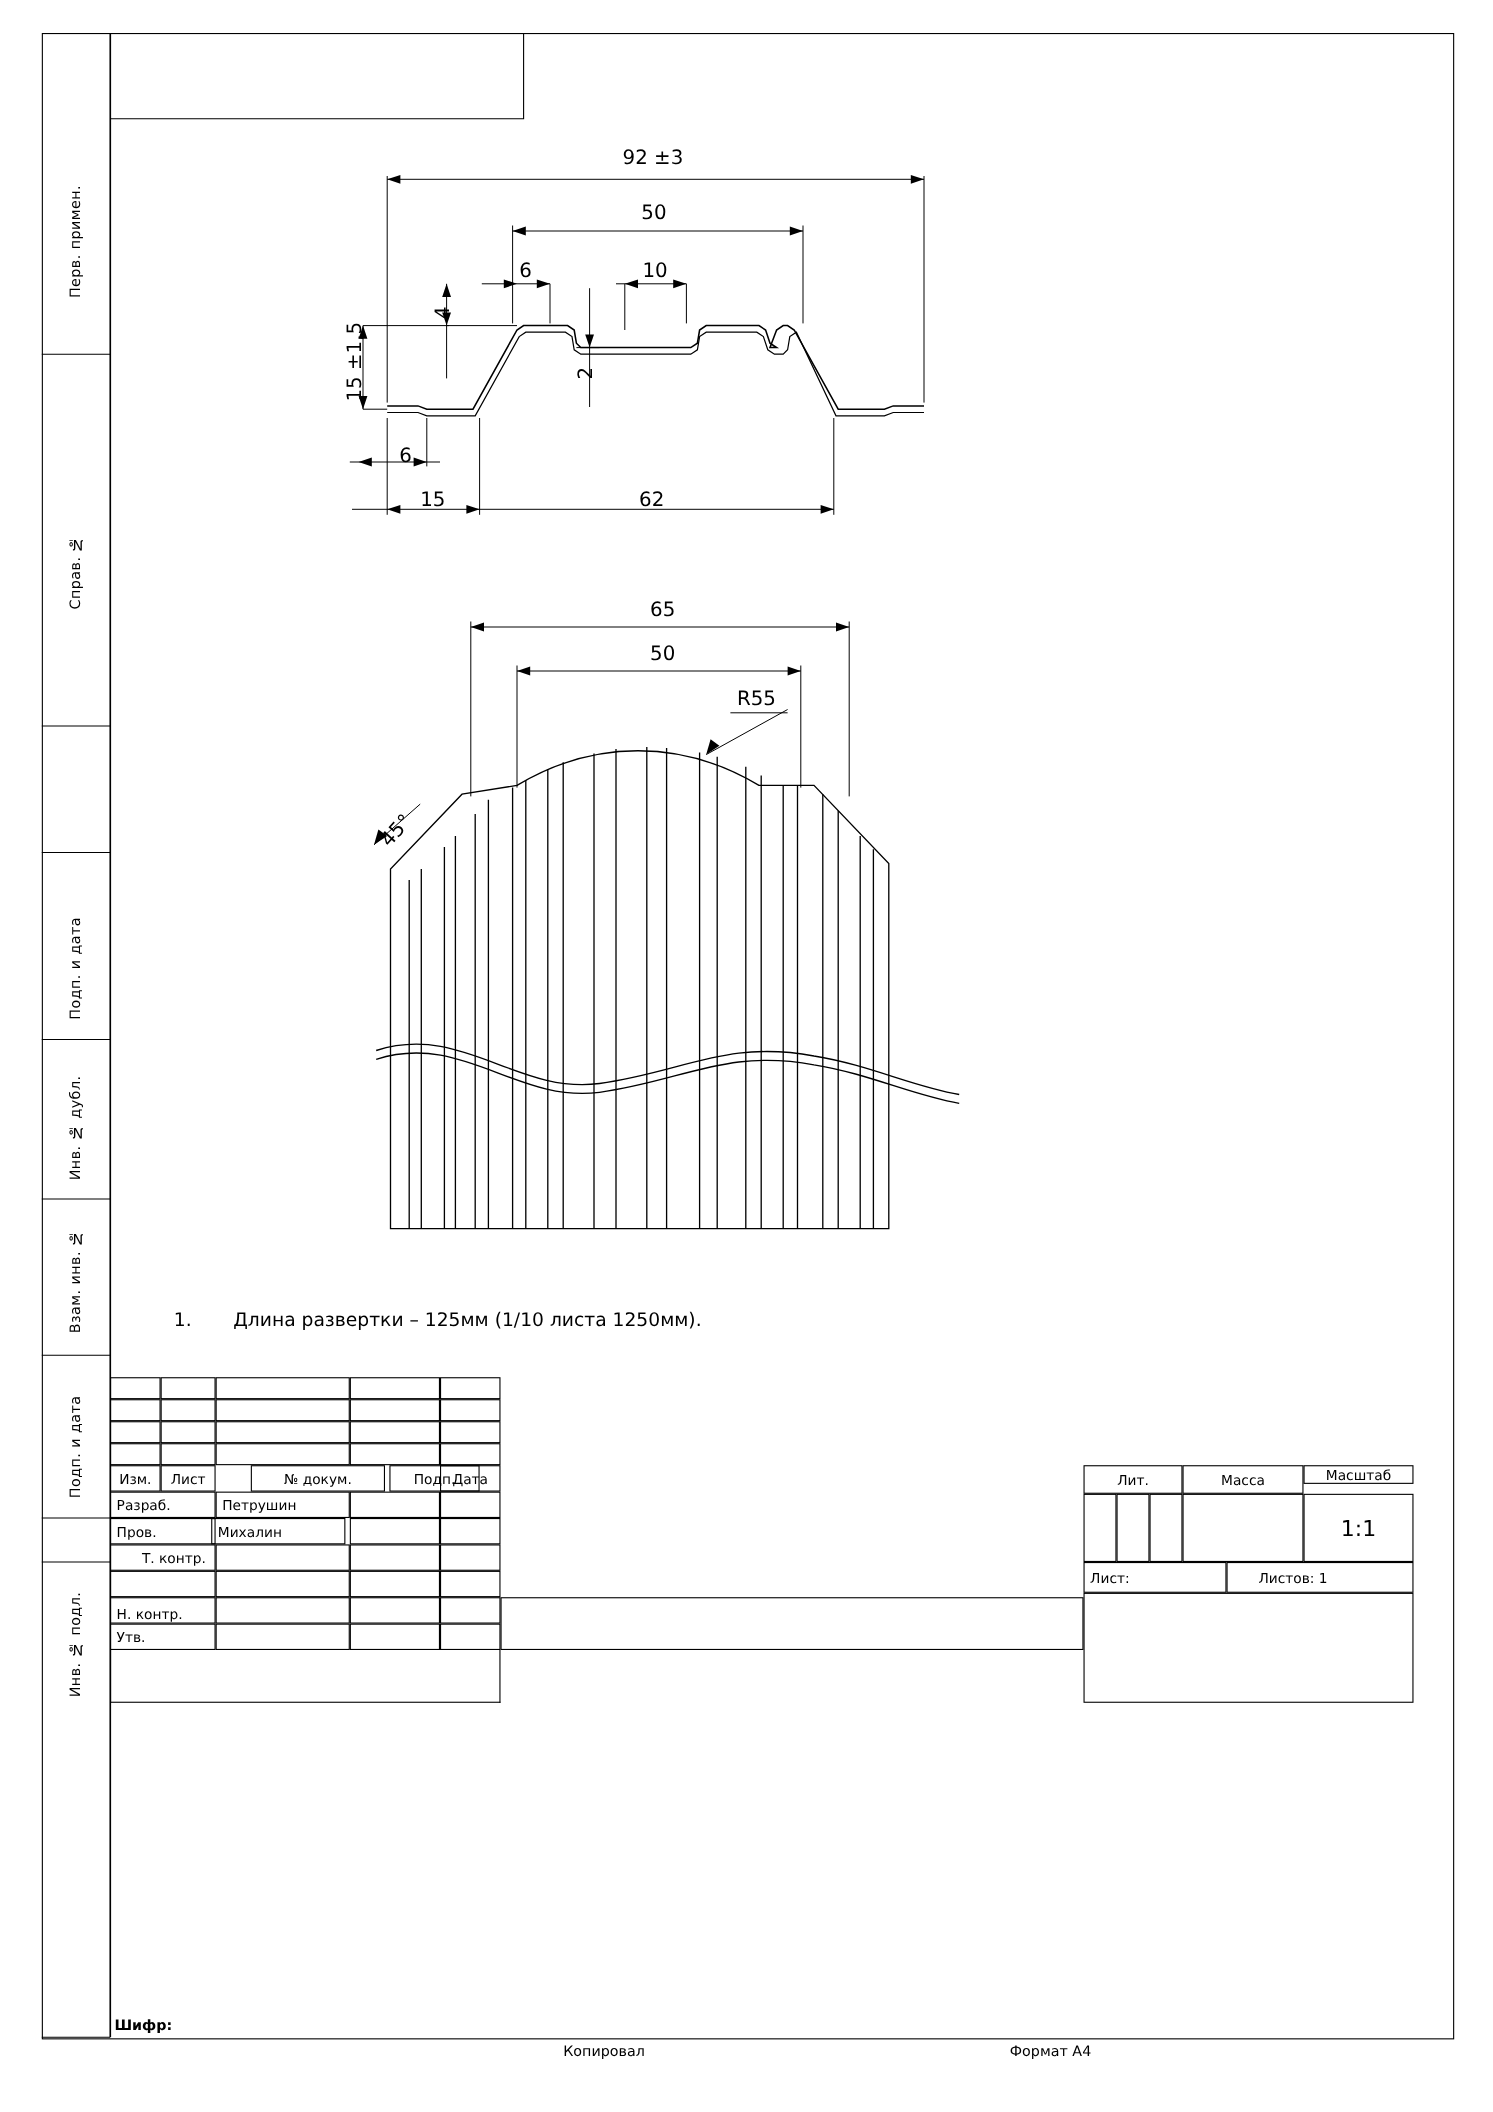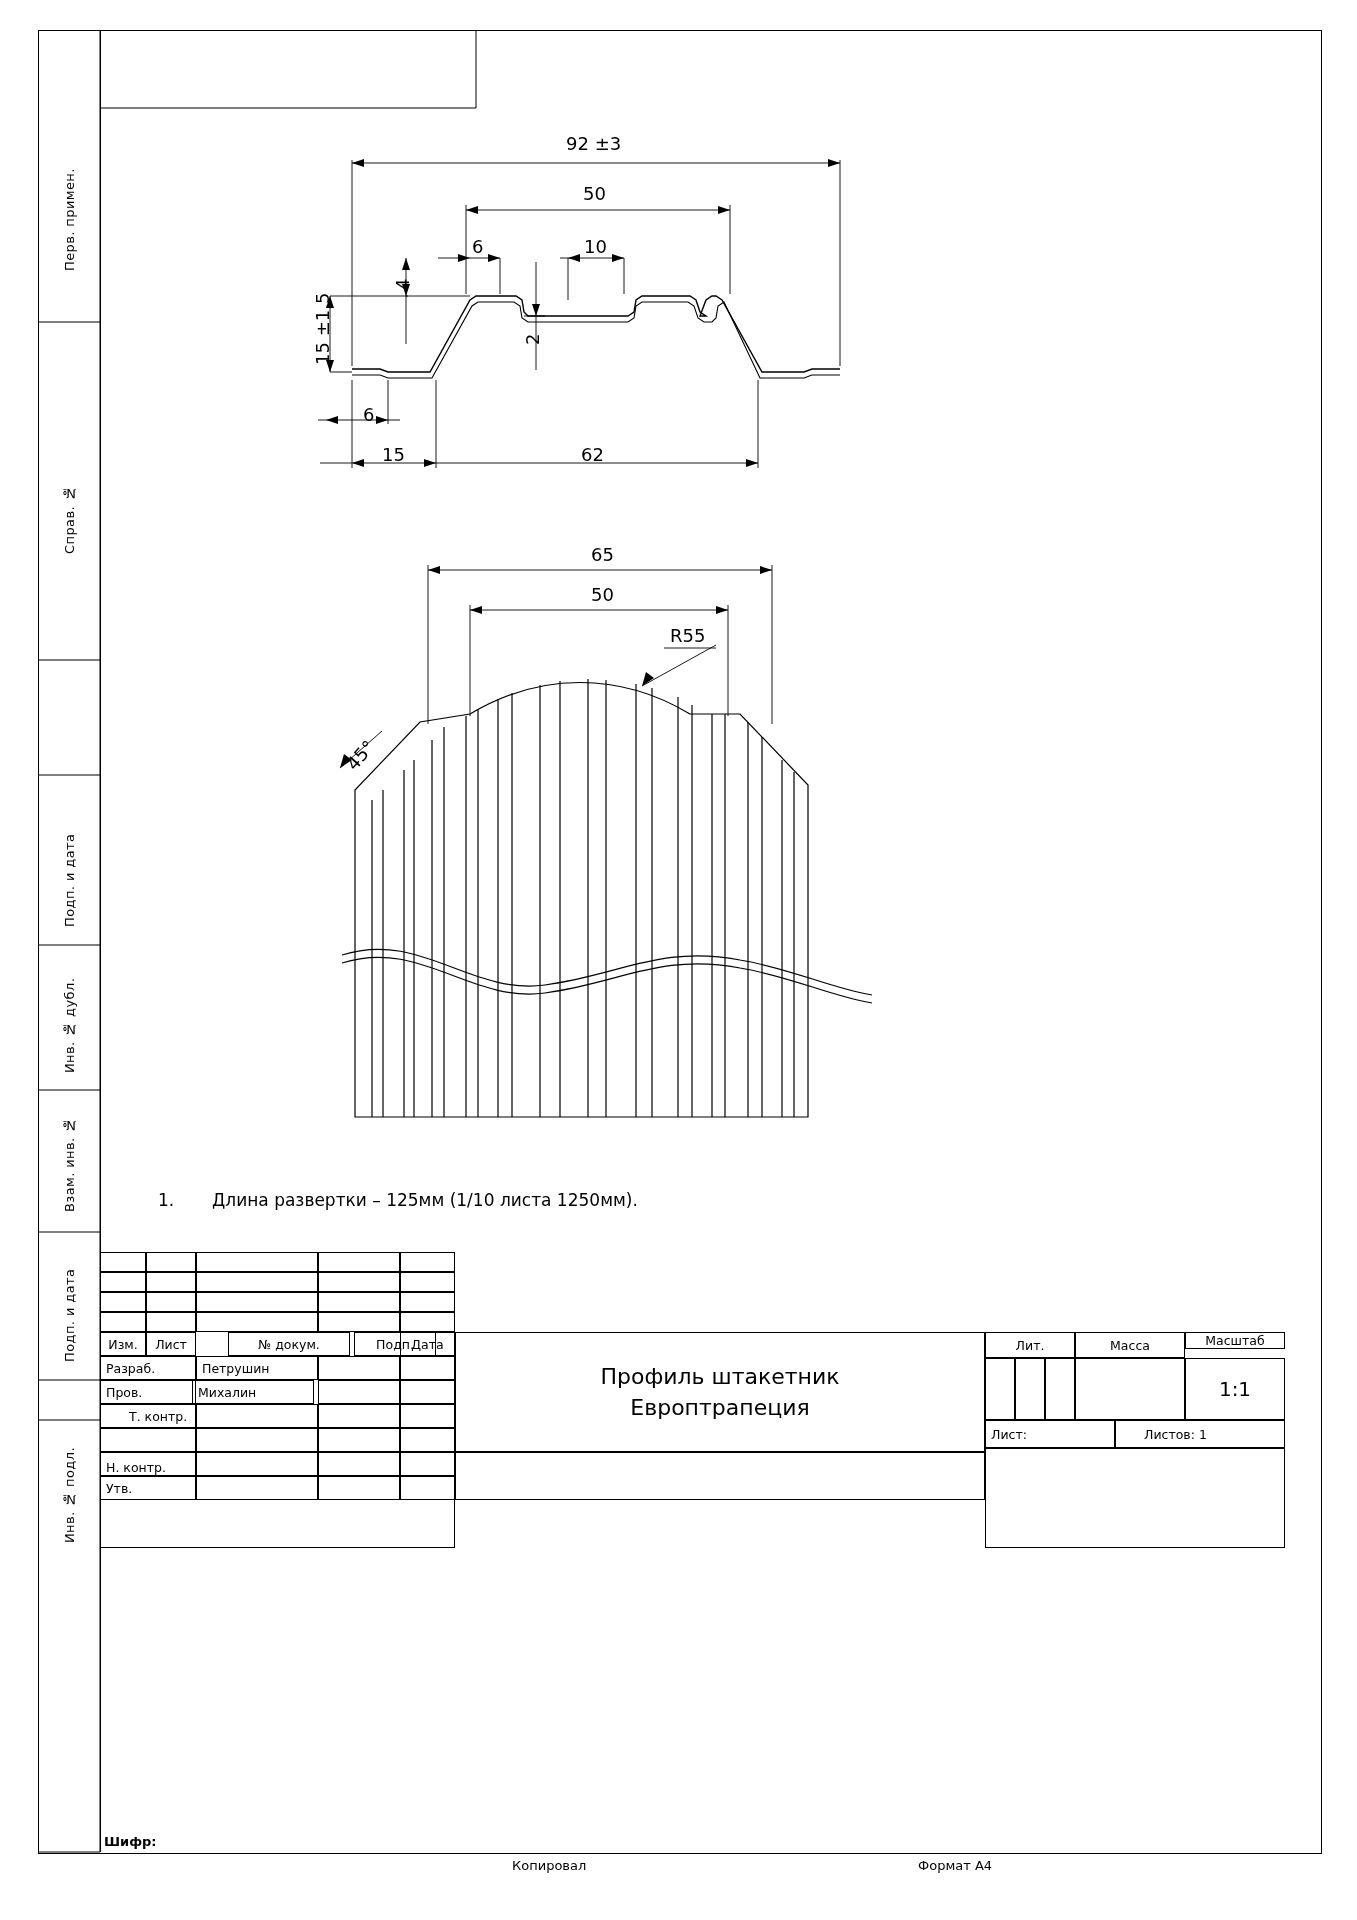--- a/index.html
+++ b/index.html
@@ -351,24 +351,20 @@
 
   <div class="cell" style="left:100px;top:1476px;width:96px;height:24px;">
       <span>Утв.</span>
     </div>
   <div class="cell" style="left:196px;top:1476px;width:122px;height:24px;">
       <span></span>
     </div>
   <div class="cell" style="left:318px;top:1476px;width:82px;height:24px;"></div>
   <div class="cell" style="left:400px;top:1476px;width:55px;height:24px;"></div>
 
-  <div class="cell" style="left:455px;top:1332px;width:530px;height:120px;flex-direction:column;justify-content:center;align-items:center;padding-left:0;">
-    <div class="title1" style="margin-bottom:6px;">Профиль штакетник</div>
-    <div class="title2">Европтрапеция</div>
-  </div>
   <div class="cell" style="left:455px;top:1452px;width:530px;height:48px;"></div>
   <div class="cell" style="left:100px;top:1500px;width:355px;height:48px;border-top:none;"></div>
 
   <div class="cell cellc" style="left:985px;top:1332px;width:90px;height:26px;">
       <span>Лит.</span>
     </div>
   <div class="cell cellc" style="left:1075px;top:1332px;width:110px;height:26px;">
       <span>Масса</span>
     </div>
   <div class="cell cellc" style="left:1185px;top:1332px;width:100px;height:17px;">

